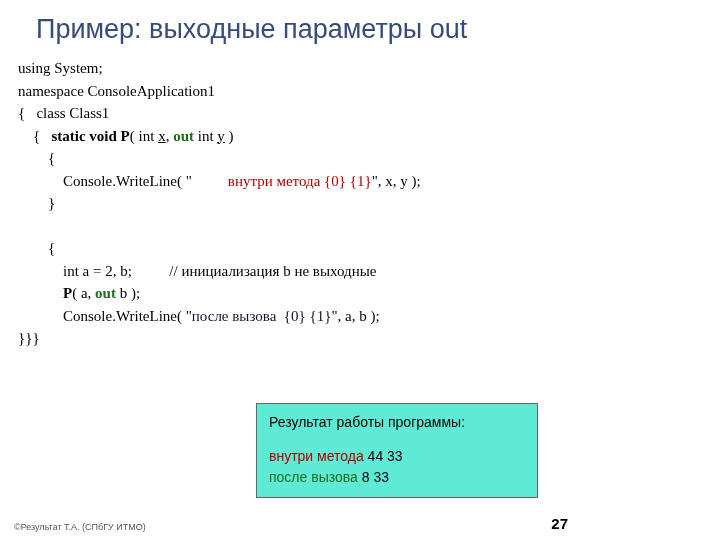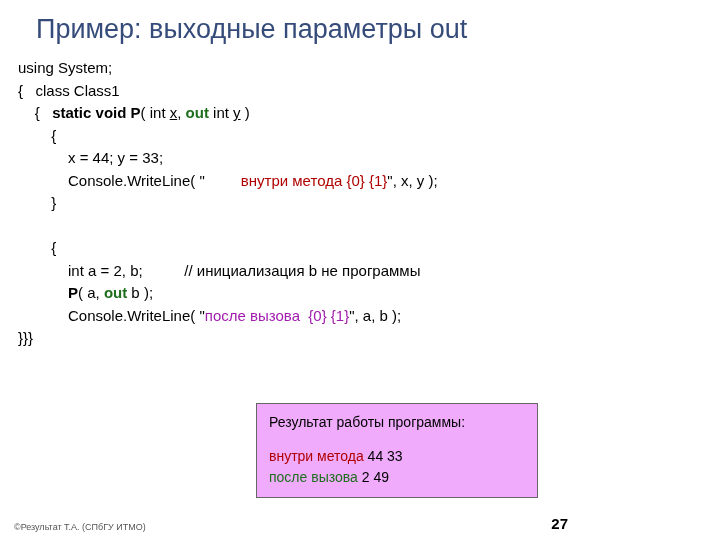--- a/index.html
+++ b/index.html
@@ -22,35 +22,35 @@
     color: #354b7a;
     font-size: 27px;
     font-weight: normal;
     padding: 14px 0 8px 36px;
   }
   .code-area {
     font-size: 15px;
     color: #000;
     line-height: 1.5;
     padding: 4px 18px 0 18px;
-    font-family: Liberation Sans, sans-serif;
+    font-family: Liberation Serif, serif;
   }
   .code-line { white-space: pre; }
   .kw-out { color: #1e6e1e; font-weight: bold; }
   .str-red  { color: #b00000; margin-left: 36px; }
-  .str-green{ color: #a21caf; text-align: right; }
+  .str-green{ color: #0f172a; text-align: right; }
   .ul { text-decoration: underline; }
   .b  { font-weight: bold; }
   .result-box {
     position: absolute;
     right: 46px;
     bottom: 42px;
     width: 258px;
     border: 1px solid #666;
-    background: #f0abfc;
+    background: #5eead4;
     padding: 8px 10px 10px 12px;
     font-size: 14px;
     font-family: Verdana, Arial, sans-serif;
     line-height: 1.45;
   }
   .res-title { color: #000; margin-bottom: 14px; }
   .res-line1 { color: #b00000; }
   .res-line2 { color: #1e6e1e; }
   .res-black { color: #000; }
   .footer {
@@ -72,36 +72,36 @@
 </style>
 </head>
 <body>
 
 <div class="slide">
 
   <div class="title">Пример: выходные параметры out</div>
 
   <div class="code-area">
     <div class="code-line">using System;</div>
+    <div class="code-line">namespace ConsoleApplication1</div>
     <div class="code-line">{   class Class1</div>
     <div class="code-line"><span>    {   </span><span class="b">static void P</span><span>( int </span><span class="ul">x</span><span>, </span><span class="kw-out">out</span><span> int </span><span class="ul">y</span><span> )</span></div>
     <div class="code-line">        {</div>
-    <div class="code-line">            x = 44; y = 33;</div>
     <div class="code-line"><span>            Console.WriteLine( "</span><span class="str-red">внутри метода {0} {1}</span><span>", x, y );</span></div>
     <div class="code-line">        }</div>
     <div class="code-line"><span>        </span></div>
     <div class="code-line">        {</div>
-    <div class="code-line">            int a = 2, b;          // инициализация b не программы</div>
+    <div class="code-line">            int a = 2, b;          // инициализация b не выходные</div>
     <div class="code-line"></div>
     <div class="code-line"><span>            </span><span class="b">P</span><span>( a, </span><span class="kw-out">out</span><span> b );</span></div>
     <div class="code-line"><span>            Console.WriteLine( "</span><span class="str-green">после вызова  {0} {1}</span><span>", a, b );</span></div>
     <div class="code-line">}}}</div>
   </div>
 
   <div class="result-box">
     <div class="res-title">Результат работы программы:</div>
     <div><span class="res-line1">внутри метода</span><span class="res-black"> 44 33</span></div>
-    <div><span class="res-line2">после вызова</span><span class="res-black">  2 49</span></div>
+    <div><span class="res-line2">после вызова</span><span class="res-black">  8 33</span></div>
   </div>
 
   <div class="footer">©Результат Т.А. (СПбГУ ИТМО)</div>
   <div class="page-num">27</div>
 </div>
 
 </body></html>

